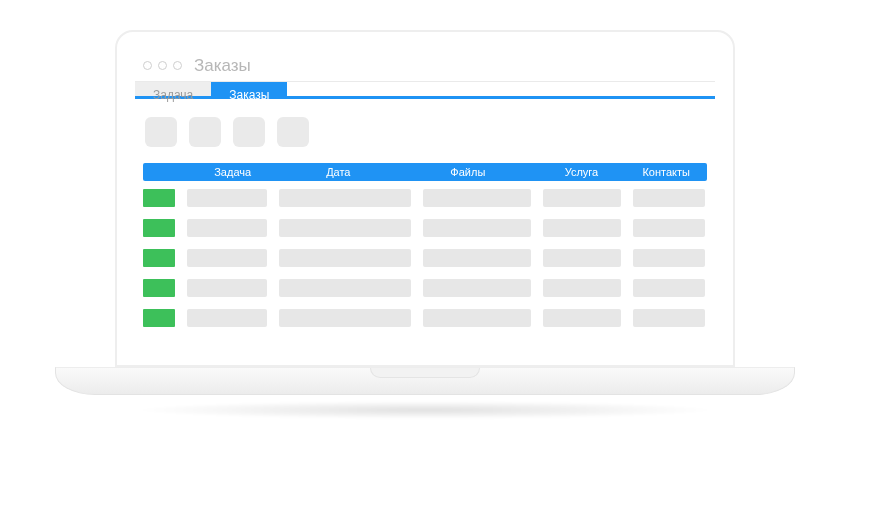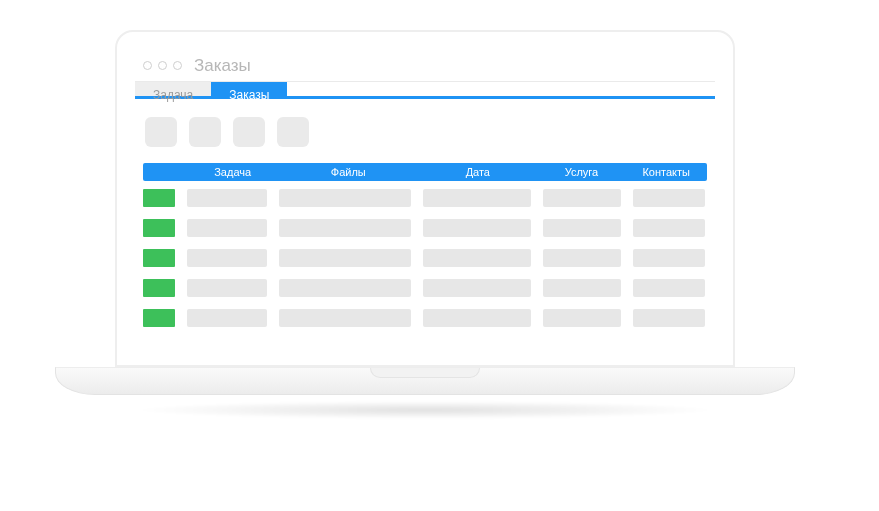--- a/index.html
+++ b/index.html
@@ -171,22 +171,22 @@
       <div class="tool-btn"></div>
       <div class="tool-btn"></div>
       <div class="tool-btn"></div>
       <div class="tool-btn"></div>
     </div>
 
     <div class="table-area">
       <div class="thead">
         <div class="th col-status"></div>
         <div class="th col-client">Задача</div>
+        <div class="th col-date">Дата</div>
         <div class="th col-files">Файлы</div>
-        <div class="th col-date">Дата</div>
         <div class="th col-service">Услуга</div>
         <div class="th col-contacts">Контакты</div>
       </div>
       <div class="tbody" id="tbody">
           <div class="trow">
             <div class="cell-status"></div>
             <div class="cell client"></div>
             <div class="cell files"></div>
             <div class="cell date"></div>
             <div class="cell service"></div>

